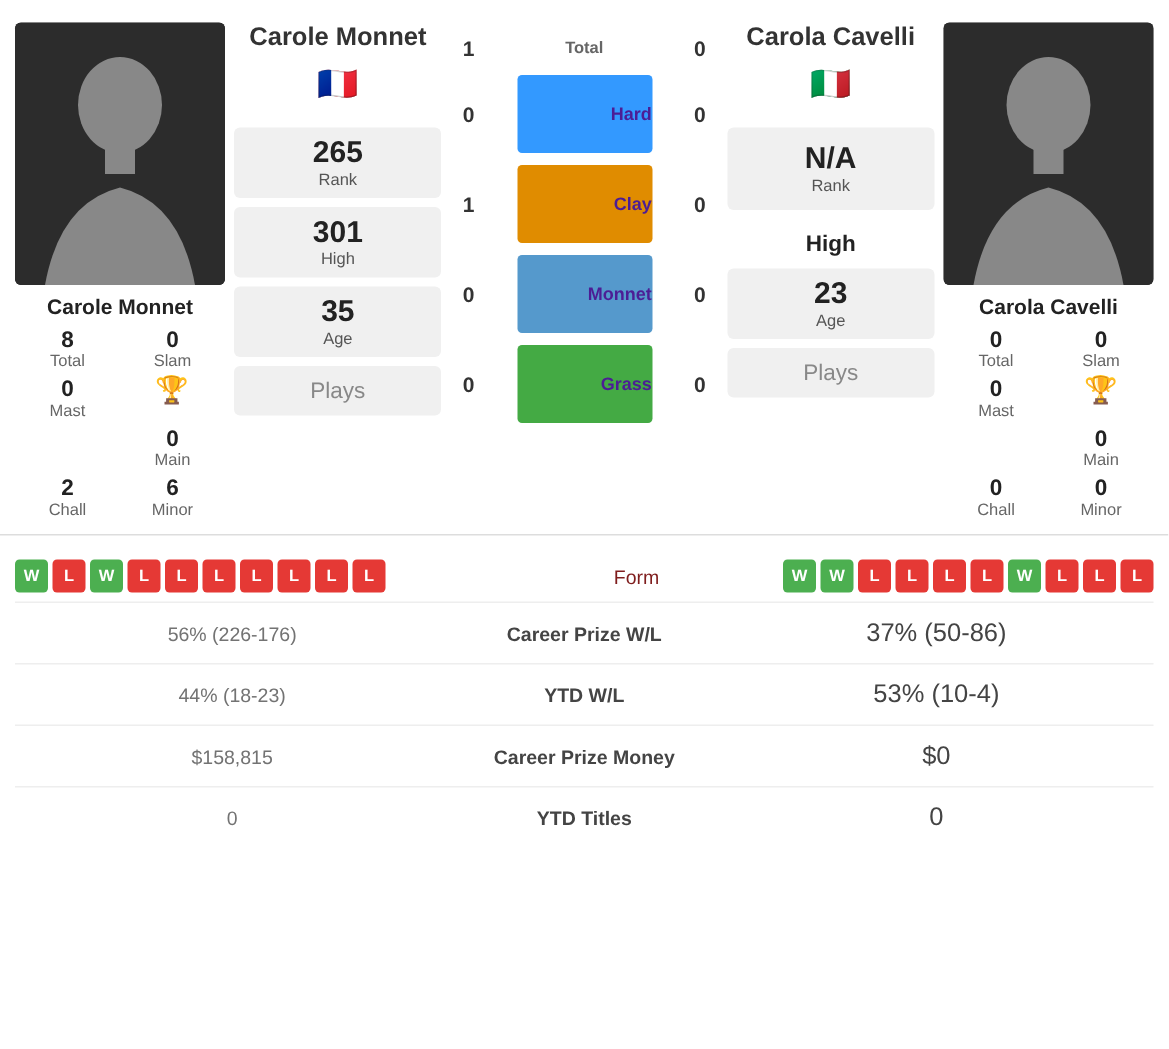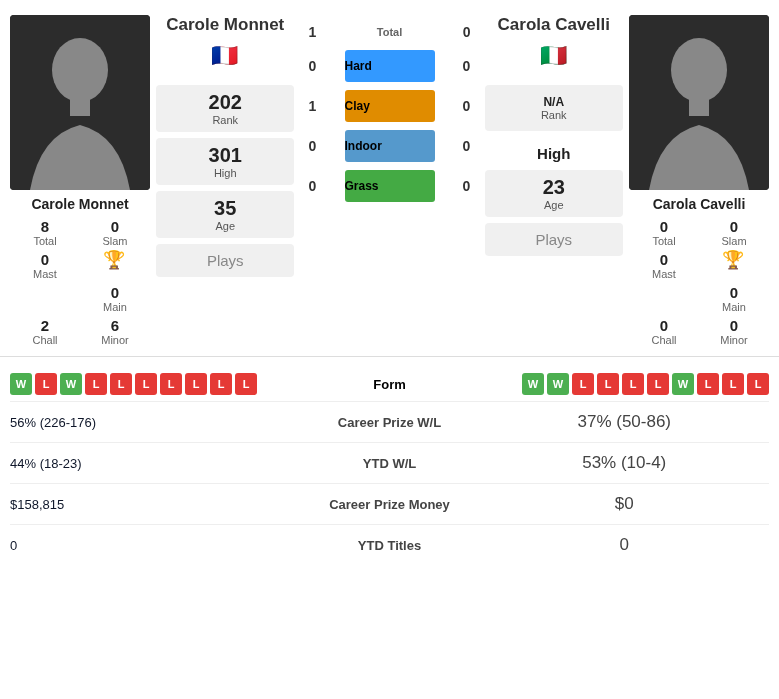--- a/index.html
+++ b/index.html
@@ -160,26 +160,26 @@
       display: flex;
       align-items: center;
       width: 100%;
       justify-content: space-between;
       padding: 2px 0;
     }
 
     .surface-btn {
       border: none;
       border-radius: 3px;
-      color: #000000;
+      color: #4c1d95;
       font-size: 12px;
       font-weight: bold;
-      padding: 9px 0;
+      padding: 19px 0;
       width: 90px;
-      text-align: left;
+      text-align: right;
       cursor: pointer;
     }
 
     .surface-hard { background: #3399ff; }
     .surface-clay { background: #e08c00; }
     .surface-indoor { background: #5599cc; }
     .surface-grass { background: #44aa44; }
 
     
     .right-info-panel {
@@ -232,24 +232,24 @@
 
     .form-right {
       flex: 1;
       display: flex;
       gap: 3px;
       justify-content: flex-end;
     }
 
     .form-label {
       width: 100px;
-      text-align: center;
+      text-align: right;
       font-size: 13px;
-      font-weight: bold;
-      color: #000000;
+      font-weight: normal;
+      color: #7f1d1d;
     }
 
     .form-badge {
       width: 22px;
       height: 22px;
       border-radius: 3px;
       display: flex;
       align-items: center;
       justify-content: center;
       font-size: 11px;
@@ -263,22 +263,23 @@
     
     .stats-row {
       display: flex;
       align-items: center;
       padding: 10px 0;
       border-bottom: 1px solid #eee;
     }
 
     .stats-value-left {
       flex: 1;
+      text-align: center;
       font-size: 13px;
-      color: #0f172a;
+      color: #737373;
     }
 
     .stats-value-right {
       flex: 1;
       text-align: center;
       font-size: 17px;
       color: #444;
     }
 
     .stats-label-center {
@@ -354,21 +355,21 @@
         <span class="stat-label">Minor</span>
       </div>
     </div>
   </div>
 
   <div class="middle-panel">
     <div class="player-name-center" style="font-size:17px;margin-bottom:2px;">Carole Monnet</div>
     <div class="flag">🇫🇷</div>
 
     <div class="info-box" style="margin-top:10px;">
-      <div class="big-num">202</div>
+      <div class="big-num">265</div>
       <div class="info-label">Rank</div>
     </div>
 
     <div class="info-box">
       <div class="big-num">301</div>
       <div class="info-label">High</div>
     </div>
 
     <div class="info-box">
       <div class="big-num">35</div>
@@ -395,37 +396,37 @@
     </div>
 
     <div class="surface-row">
       <span class="score-num">1</span>
       <button class="surface-btn surface-clay">Clay</button>
       <span class="score-num">0</span>
     </div>
 
     <div class="surface-row">
       <span class="score-num">0</span>
-      <button class="surface-btn surface-indoor">Indoor</button>
+      <button class="surface-btn surface-indoor">Monnet</button>
       <span class="score-num">0</span>
     </div>
 
     <div class="surface-row">
       <span class="score-num">0</span>
       <button class="surface-btn surface-grass">Grass</button>
       <span class="score-num">0</span>
     </div>
   </div>
 
   <div class="right-info-panel">
     <div class="player-name-center" style="font-size:17px;margin-bottom:2px;">Carola Cavelli</div>
     <div class="flag">🇮🇹</div>
 
     <div class="rank-box" style="margin-top:10px;background:#f0f0f0;border-radius:4px;width:100%;text-align:center;padding:10px 4px;">
-      <div class="big-num" style="font-size:12px;font-weight:bold;color:#222;">N/A</div>
+      <div class="big-num" style="font-size:20px;font-weight:bold;color:#222;">N/A</div>
       <div class="info-label" style="font-size:11px;color:#555;">Rank</div>
     </div>
 
     <div class="high-text" style="padding:8px 0 2px;">High</div>
 
     <div class="info-box">
       <div class="big-num">23</div>
       <div class="info-label">Age</div>
     </div>
 

